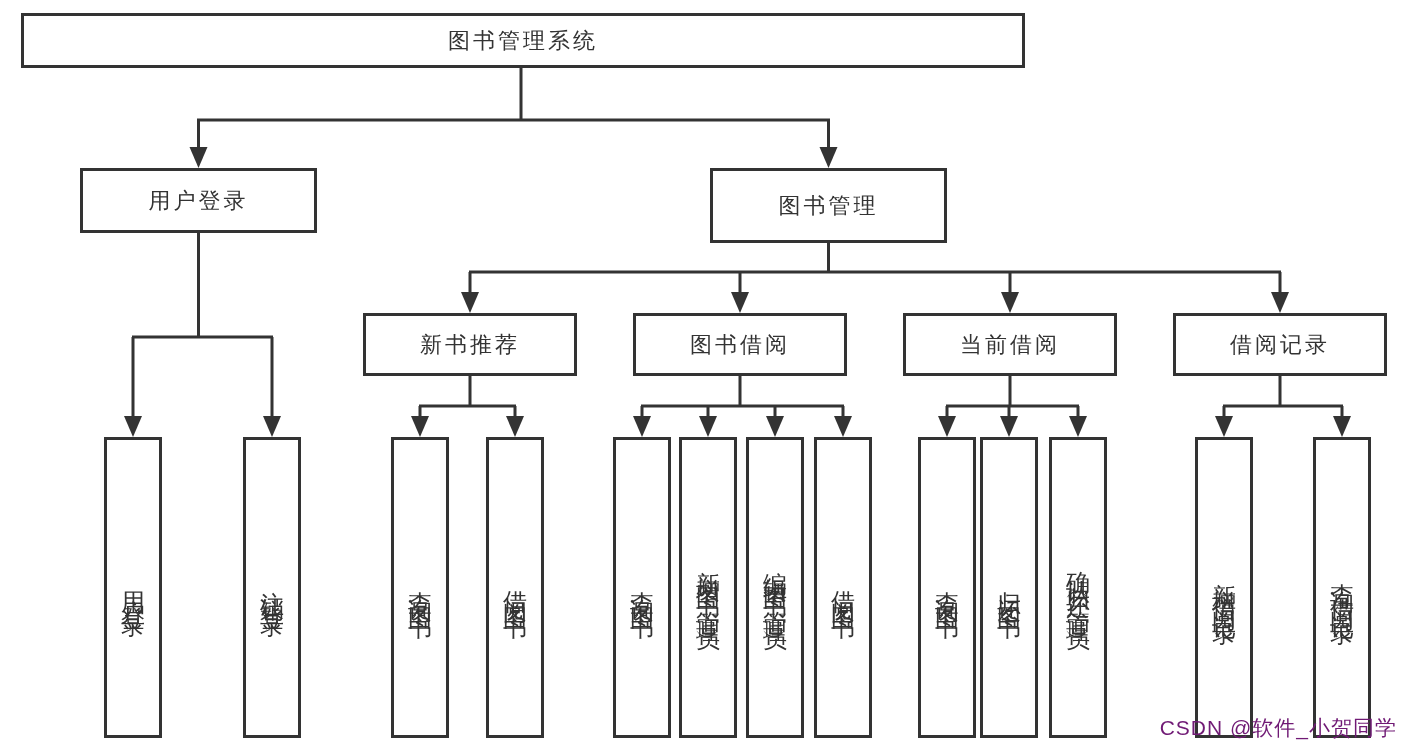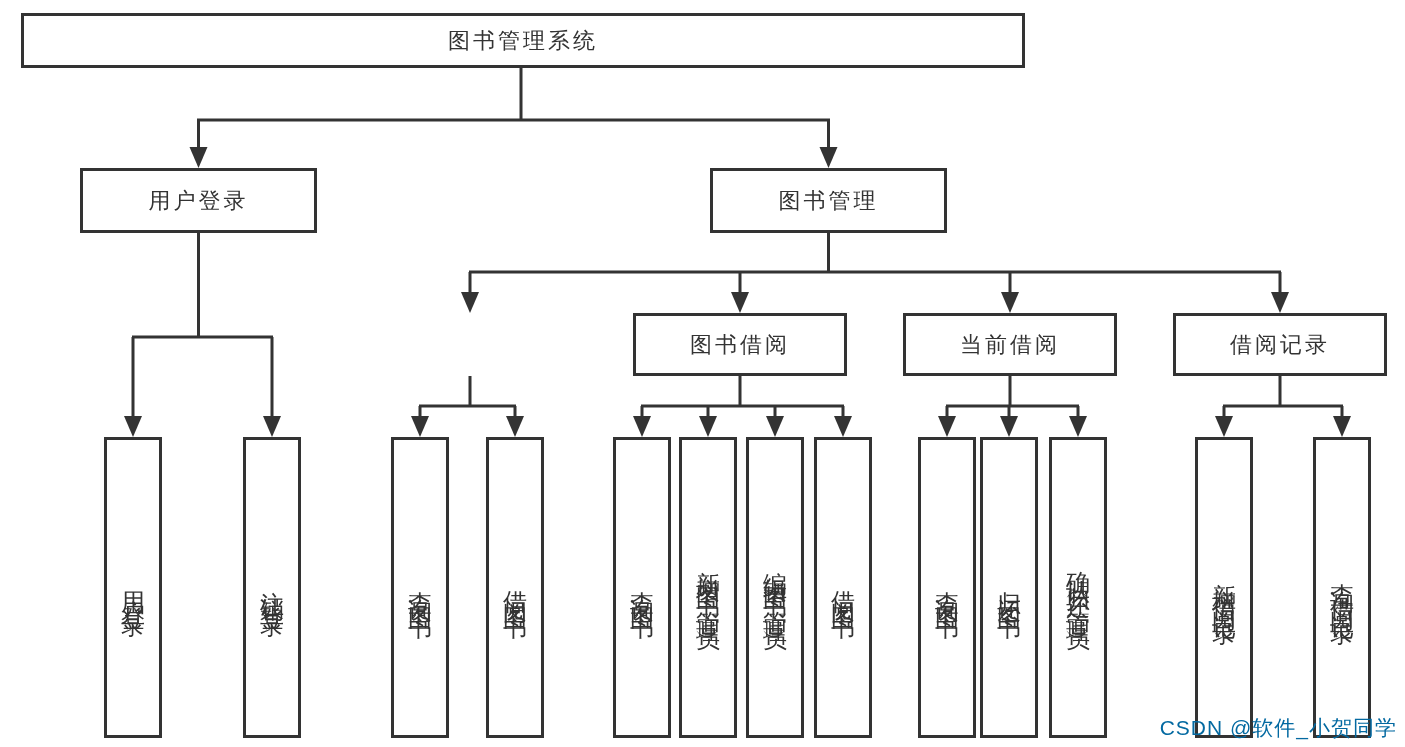--- a/index.html
+++ b/index.html
@@ -13,21 +13,21 @@
     box-sizing:border-box;display:flex;align-items:center;justify-content:center;
     z-index:1;
   }
   .node-h .lbl{font-size:22px;letter-spacing:3px;white-space:nowrap;}
   .node-v .lbl{
     writing-mode:vertical-rl;text-orientation:mixed;
     font-size:24px;letter-spacing:8px;line-height:1;white-space:nowrap;
   }
   .watermark{
     position:absolute;right:8px;bottom:5px;z-index:5;
-    font-size:21px;letter-spacing:1px;color:#0369a1;white-space:nowrap;
+    font-size:21px;letter-spacing:1px;color:#701a75;white-space:nowrap;
   }
 </style>
 </head>
 <body>
 
 <div class="stage">
 
   <svg class="connectors" width="1405" height="747" viewBox="0 0 1405 747">
     <g stroke="#333333" stroke-width="3" fill="none">
       <path d="M521 68 V120 M197 120 H830 M198.5 120 V148 M828.5 120 V148"></path>
@@ -61,24 +61,27 @@
     </g>
   </svg>
 
   <div class="node node-h" style="left:21px;top:13px;width:1004px;height:55px">
     <span class="lbl">图书管理系统</span>
   </div>
 
   <div class="node node-h" style="left:80px;top:168px;width:237px;height:65px">
     <span class="lbl">用户登录</span>
   </div>
-  <div class="node node-h" style="left:710px;top:168px;width:237px;height:65px">
+  <div class="node node-h" style="left:710px;top:168px;width:237px;height:75px">
     <span class="lbl">图书管理</span>
   </div>
 
+  <div class="node node-h" style="left:363px;top:313px;width:214px;height:63px">
+    <span class="lbl">新书推荐</span>
+  </div>
   <div class="node node-h" style="left:633px;top:313px;width:214px;height:63px">
     <span class="lbl">图书借阅</span>
   </div>
   <div class="node node-h" style="left:903px;top:313px;width:214px;height:63px">
     <span class="lbl">当前借阅</span>
   </div>
   <div class="node node-h" style="left:1173px;top:313px;width:214px;height:63px">
     <span class="lbl">借阅记录</span>
   </div>
 

